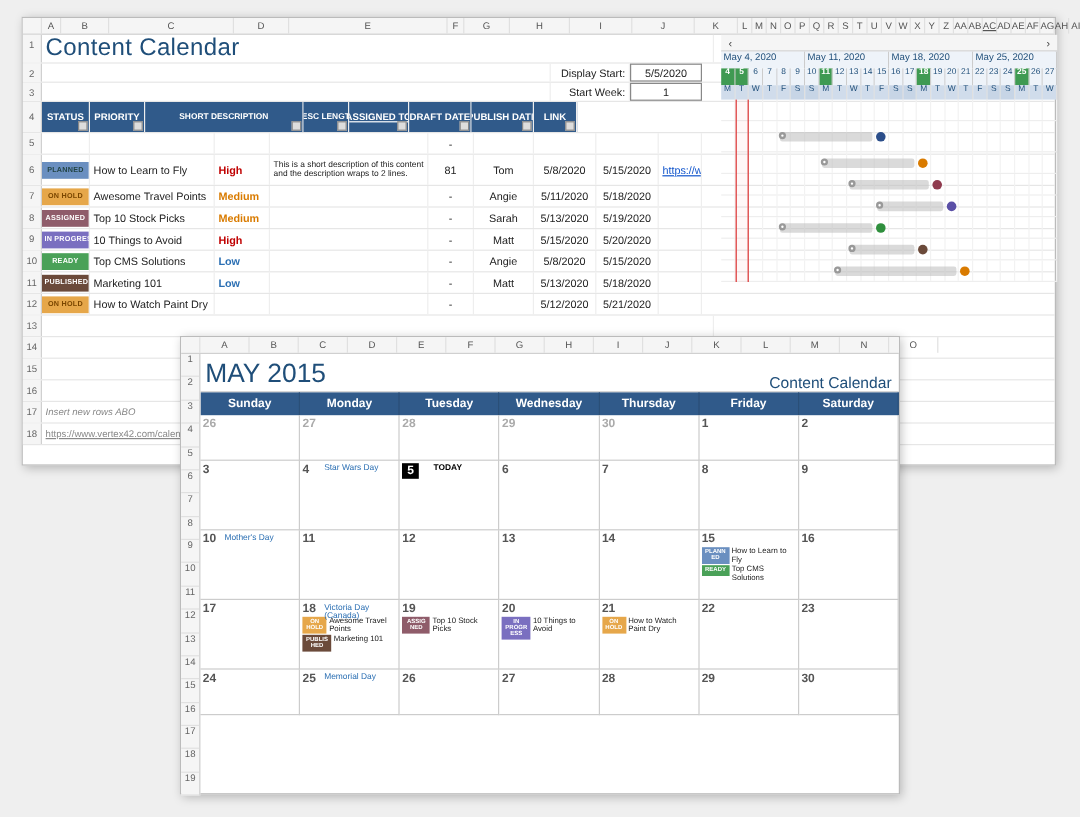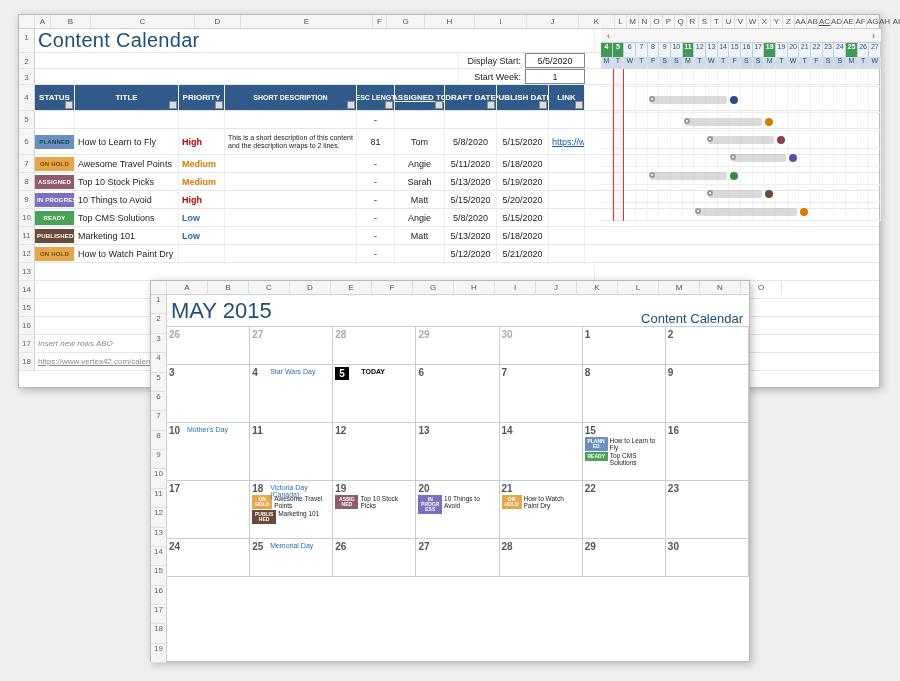--- a/index.html
+++ b/index.html
@@ -154,21 +154,20 @@
   <div class="row" style="height:16px">
     <div class="rownum">3</div>
     <div class="cell" style="width:424px"></div>
     <div class="cell" style="width:66px; justify-content:flex-end">Start Week:</div>
     <div class="cell" style="width:60px; border:1px solid #888; justify-content:center">1</div>
   </div>
 
   <div class="row tall" id="hdr-row">
     <div class="rownum" style="line-height:26px">4</div>
   <div class="cell hdr" style="width: 40px;">STATUS<div class="drop"></div></div>
-      <div class="cell hdr" style="width: 104px;">TITLE<div class="drop"></div></div>
       <div class="cell hdr" style="width: 46px;">PRIORITY<div class="drop"></div></div>
       <div class="cell hdr small" style="width: 132px;">SHORT DESCRIPTION<div class="drop"></div></div>
       <div class="cell hdr small" style="width: 38px;">DESC LENGTH<div class="drop"></div></div>
       <div class="cell hdr" style="width: 50px; text-decoration: underline;">ASSIGNED TO<div class="drop"></div></div>
       <div class="cell hdr" style="width: 52px;">DRAFT DATE<div class="drop"></div></div>
       <div class="cell hdr" style="width: 52px;">PUBLISH DATE<div class="drop"></div></div>
       <div class="cell hdr" style="width: 36px;">LINK<div class="drop"></div></div>
     </div>
 
   <div class="row">
@@ -313,20 +312,26 @@
         <span class="footlink">https://www.vertex42.com/calendar</span>
       </div>
   </div>
 
   <div id="gantt">
     <div class="g-scroll">
       <span>‹</span>
       <span style="flex:1"></span>
       <span>›</span>
     </div>
+    <div class="g-weeks" id="g-weeks">
+        <div>May 4, 2020</div>
+        <div>May 11, 2020</div>
+        <div>May 18, 2020</div>
+        <div>May 25, 2020</div>
+      </div>
     <div class="g-days" id="g-days">
         <div style="background: rgb(63, 154, 82); color: rgb(255, 255, 255); font-weight: bold;">4</div>
         <div style="background: rgb(63, 154, 82); color: rgb(255, 255, 255); font-weight: bold;">5</div>
         <div>6</div>
         <div>7</div>
         <div>8</div>
         <div>9</div>
         <div>10</div>
         <div style="background: rgb(63, 154, 82); color: rgb(255, 255, 255); font-weight: bold;">11</div>
         <div>12</div>
@@ -650,20 +655,29 @@
       <div style="flex: 1 1 0%; font-size: 8px; text-align: center; color: rgb(102, 102, 102); border-bottom: 1px solid rgb(224, 224, 224);">18</div>
       <div style="flex: 1 1 0%; font-size: 8px; text-align: center; color: rgb(102, 102, 102); border-bottom: 1px solid rgb(224, 224, 224);">19</div>
     </div>
 
   <div style="margin-left:16px">
     <div style="display:flex; align-items:flex-end; height:32px; border-bottom:1px solid #ccc">
       <div class="cal-title">MAY 2015</div>
       <div style="flex:1"></div>
       <div class="cal-sub">Content Calendar</div>
     </div>
+    <div class="dow-row" id="dow-row">
+        <div>Sunday</div>
+        <div>Monday</div>
+        <div>Tuesday</div>
+        <div>Wednesday</div>
+        <div>Thursday</div>
+        <div>Friday</div>
+        <div>Saturday</div>
+      </div>
     <div class="cal-body" id="cal-body">
         <div class="cal-week short">
           <div class="cal-cell"><span class="daynum other">26</span></div>
           <div class="cal-cell"><span class="daynum other">27</span></div>
           <div class="cal-cell"><span class="daynum other">28</span></div>
           <div class="cal-cell"><span class="daynum other">29</span></div>
           <div class="cal-cell"><span class="daynum other">30</span></div>
           <div class="cal-cell"><span class="daynum">1</span></div>
           <div class="cal-cell"><span class="daynum">2</span></div>
         </div>

